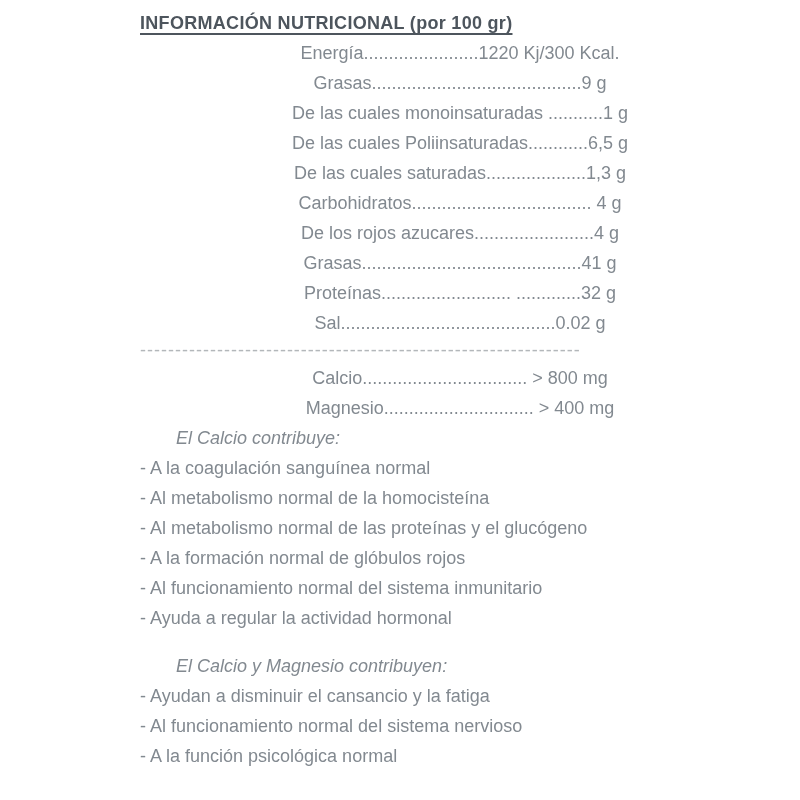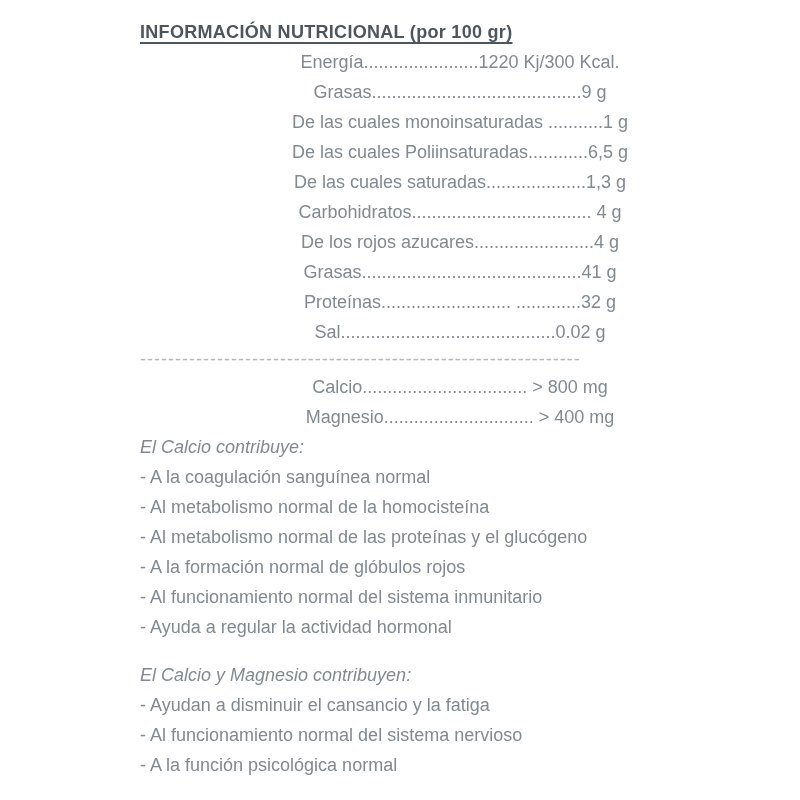--- a/index.html
+++ b/index.html
@@ -9,21 +9,21 @@
     --sep: #b3b7ba;
   }
   * { margin: 0; padding: 0; box-sizing: border-box; }
   html, body {
     width: 800px; height: 800px;
     background: var(--bg);
     font-family: "Liberation Sans", sans-serif;
     overflow: hidden;
   }
   .page {
-    padding: 17px 20px 0 140px;
+    padding: 8px 20px 0 140px;
     color: var(--text);
     font-size: 18px;
   }
   .title {
     color: var(--title);
     font-weight: bold;
     line-height: 30px;
     text-decoration: underline;
     text-underline-offset: 4px;
     text-decoration-thickness: 2px;
@@ -40,20 +40,21 @@
     line-height: 25px;
     letter-spacing: 1px;
     white-space: pre;
     overflow: hidden;
     max-width: 440px;
   }
   .section-heading {
     font-style: italic;
     line-height: 30px;
     white-space: pre;
+    margin-left: 36px;
   }
   .section-heading.second { margin-top: 18px; }
   .bullet {
     line-height: 30px;
     white-space: pre;
   }
 </style>
 </head>
 <body>
 

